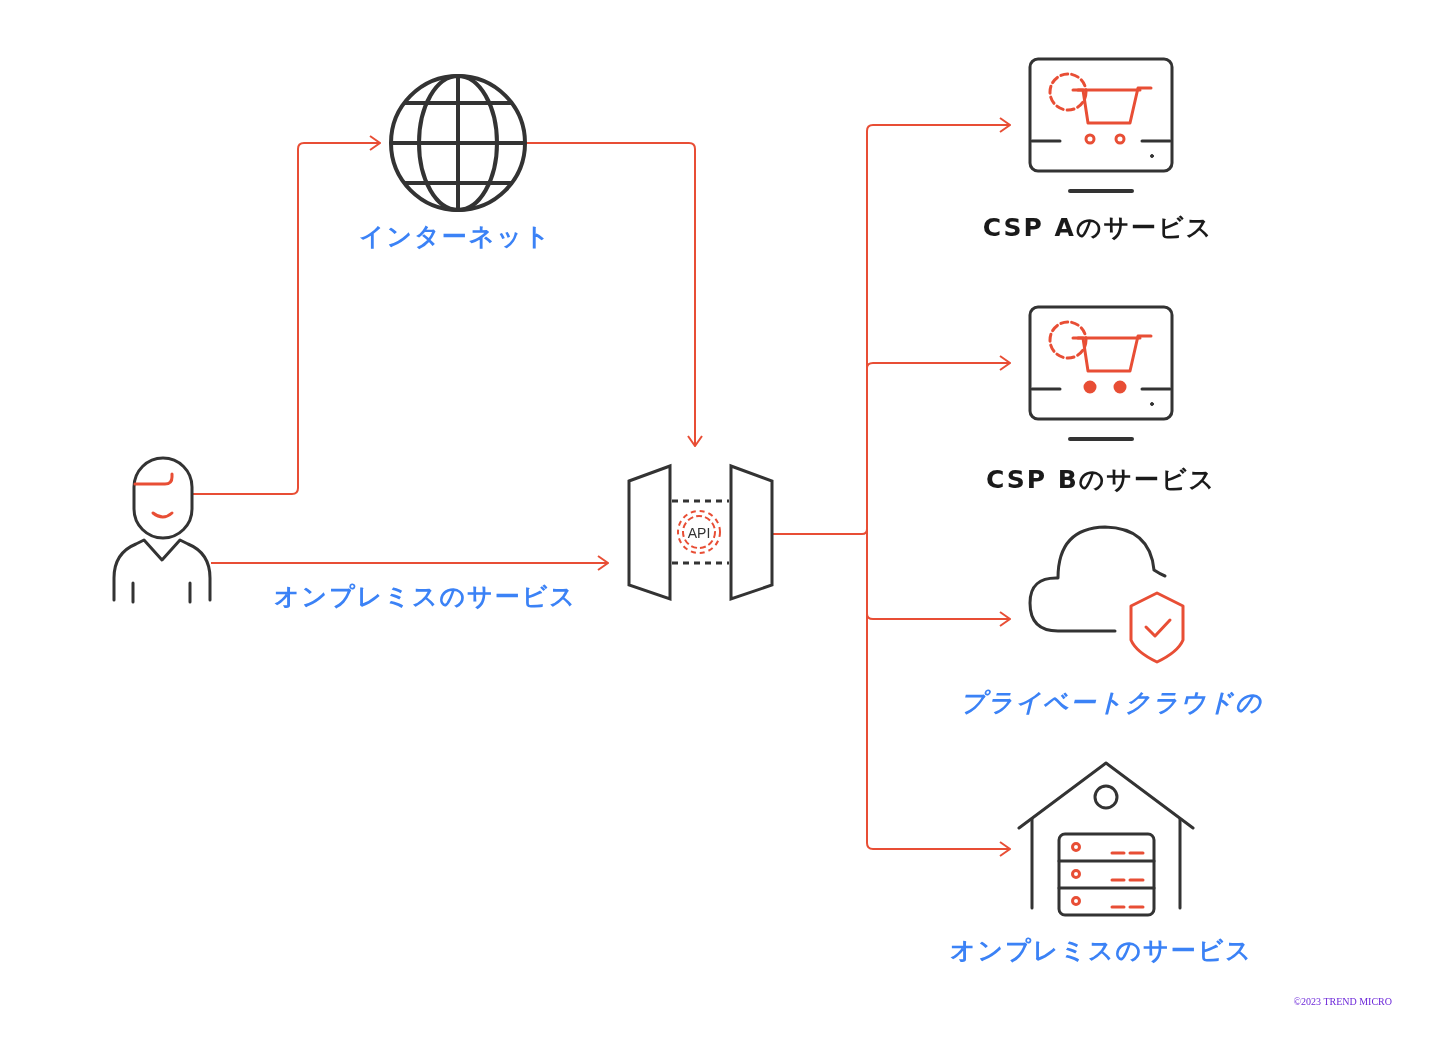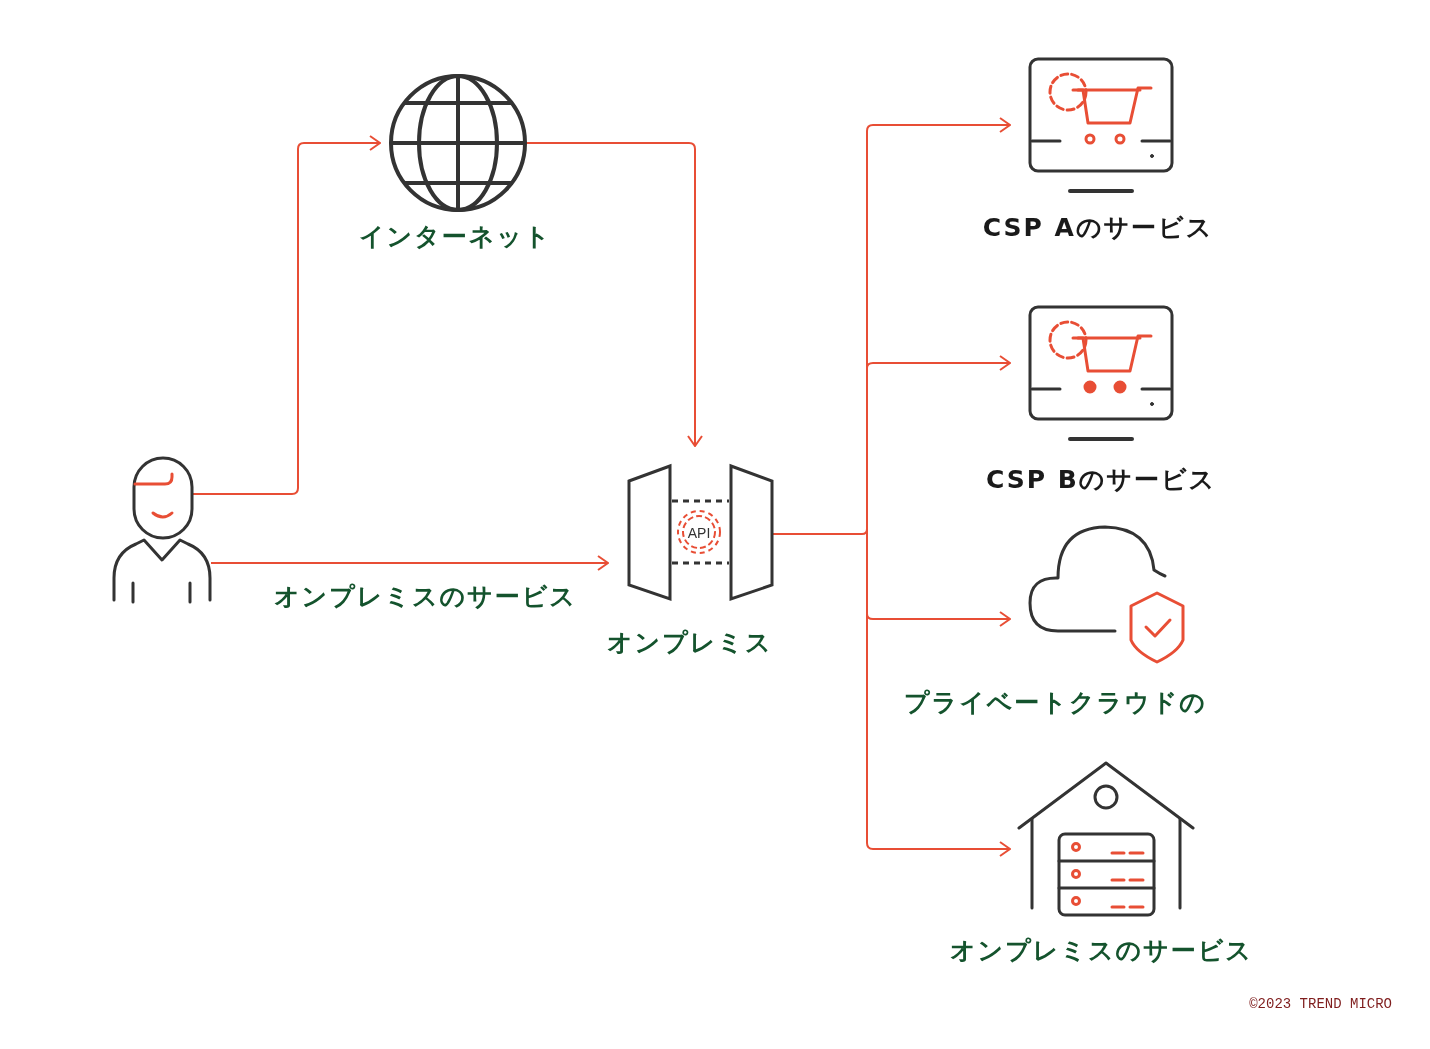--- a/index.html
+++ b/index.html
@@ -16,34 +16,34 @@
     }
     #canvas {
       position: absolute;
       left: 0;
       top: 0;
       width: 1430px;
       height: 1049px;
     }
     .label {
       position: absolute;
-      color: #14532d;
+      color: #3b82f6;
       font-weight: bold;
       font-size: 25px;
       letter-spacing: 2px;
       line-height: 32px;
       white-space: nowrap;
     }
     .copyright {
       position: absolute;
       right: 38px;
       top: 996px;
-      color: #7f1d1d;
-      font-size: 14px;
-      font-family: Liberation Mono, monospace;
+      color: #6d28d9;
+      font-size: 10px;
+      font-family: Liberation Serif, serif;
       letter-spacing: 0px;
     }
   </style>
 </head>
 <body>
 
 <svg id="canvas" viewBox="0 0 1430 1049" xmlns="http://www.w3.org/2000/svg">
   <defs>
     <marker id="arrow" viewBox="0 0 12 16" refX="11" refY="8" markerWidth="12" markerHeight="16" markerUnits="userSpaceOnUse" orient="auto">
       <path d="M1 1 L11 8 L1 15" fill="none" stroke="#e84e35" stroke-width="2"></path>
@@ -152,22 +152,21 @@
       <path d="M1112 907 L1124 907 M1130 907 L1143 907"></path>
     </g>
   </g>
 </svg>
 
 <div class="label" style="left:359px; top:221px;">インターネット</div>
 
 <div class="label" style="left:274px; top:581px;">オンプレミスのサービス</div>
 
 <div class="label" style="left:607px; top:627px;">
-  <div>オンプレミス</div>
 </div>
 
-<div class="label" style="left:904px; top:687px;">
+<div class="label" style="left:960px; top:687px;font-style:italic;">
   <div>プライベートクラウドの</div>
 </div>
 
 <div class="label" style="left:950px; top:935px;">オンプレミスのサービス</div>
 
 <div class="copyright">©2023 TREND MICRO</div>
 
 </body></html>

